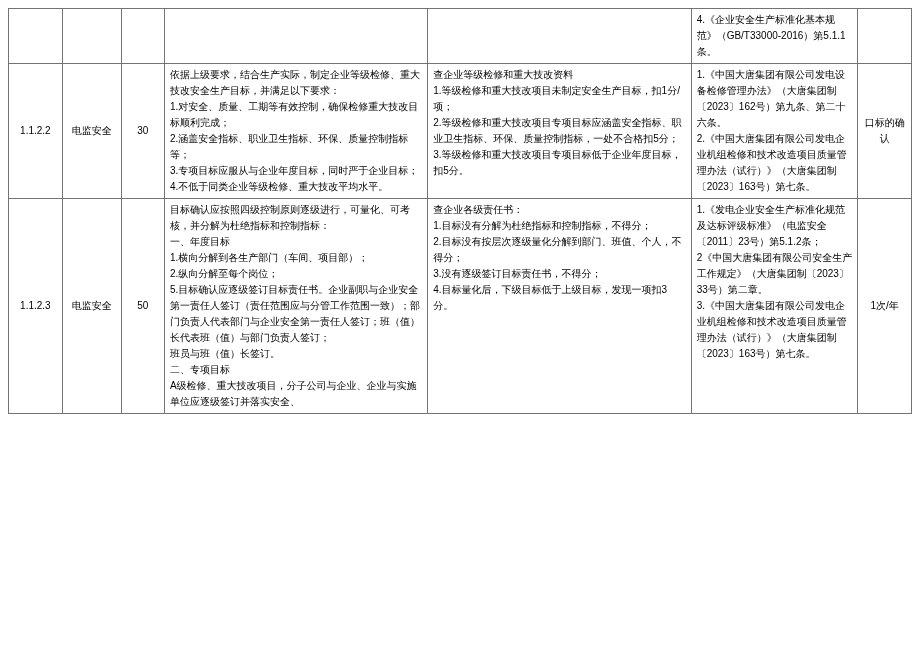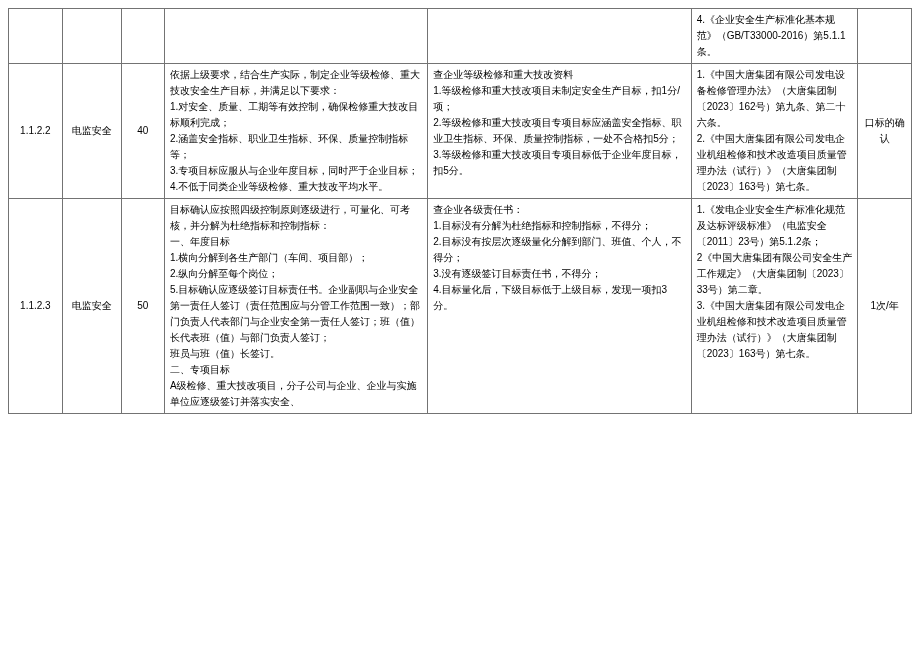--- a/index.html
+++ b/index.html
@@ -52,21 +52,21 @@
       <td class="center"></td>
       <td class="center"></td>
       <td class="pre-line"></td>
       <td class="pre-line"></td>
       <td class="pre-line">4.《企业安全生产标准化基本规范》（GB/T33000-2016）第5.1.1条。</td>
       <td class="center"></td>
     </tr>
     <tr>
       <td class="center">1.1.2.2</td>
       <td class="center">电监安全</td>
-      <td class="center">40</td>
+      <td class="center">30</td>
       <td class="pre-line">依据上级要求，结合生产实际，制定企业等级检修、重大技改安全生产目标，并满足以下要求：
 1.对安全、质量、工期等有效控制，确保检修重大技改目标顺利完成；
 2.涵盖安全指标、职业卫生指标、环保、质量控制指标等；
 3.专项目标应服从与企业年度目标，同时严于企业目标；
 4.不低于同类企业等级检修、重大技改平均水平。</td>
       <td class="pre-line">查企业等级检修和重大技改资料
 1.等级检修和重大技改项目未制定安全生产目标，扣1分/项；
 2.等级检修和重大技改项目专项目标应涵盖安全指标、职业卫生指标、环保、质量控制指标，一处不合格扣5分；
 3.等级检修和重大技改项目专项目标低于企业年度目标，扣5分。</td>
       <td class="pre-line">1.《中国大唐集团有限公司发电设备检修管理办法》（大唐集团制〔2023〕162号）第九条、第二十六条。

